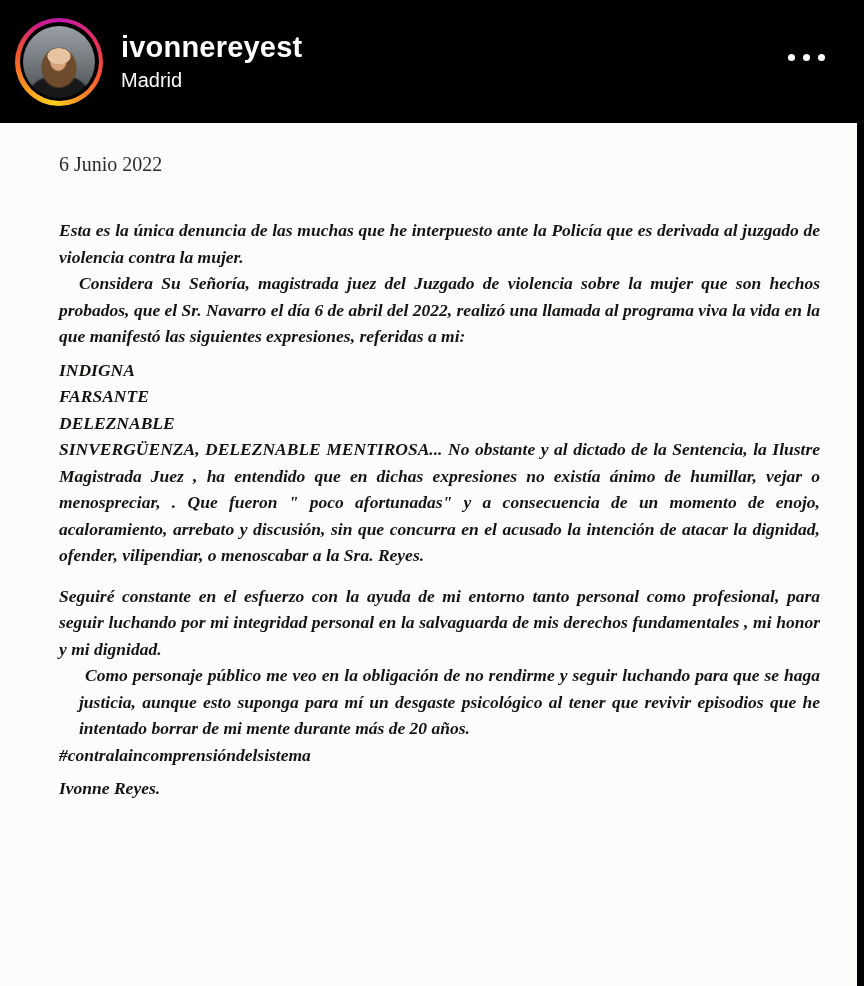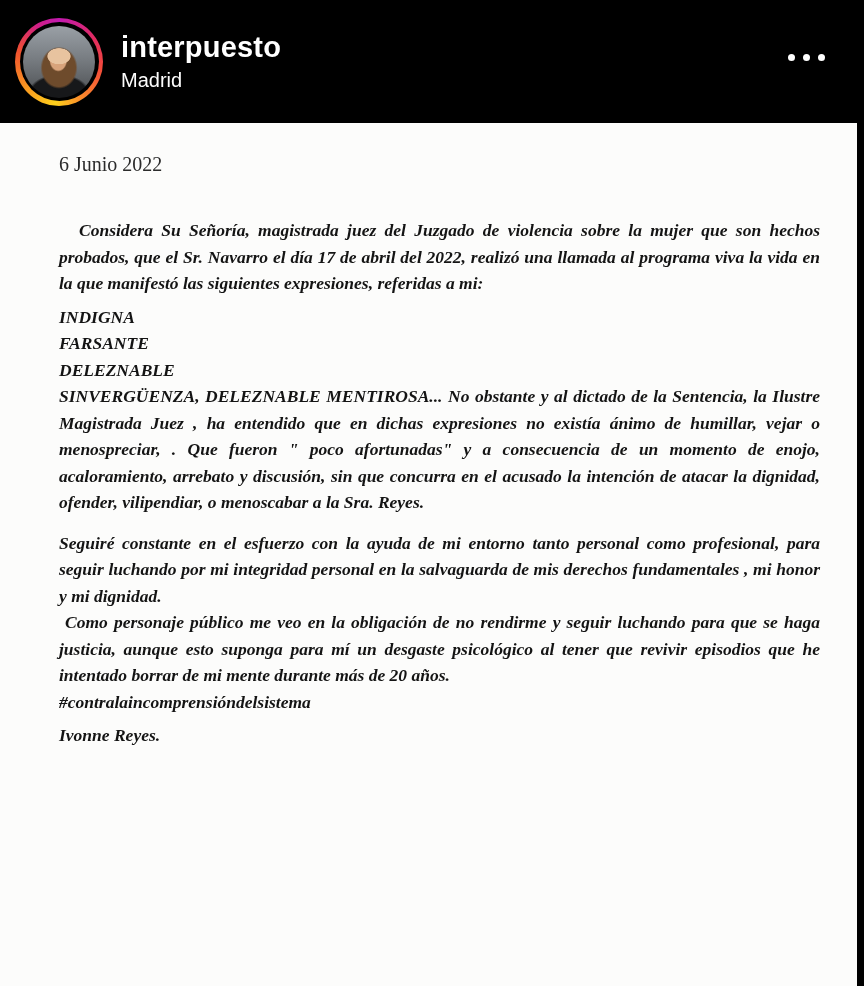--- a/index.html
+++ b/index.html
@@ -101,47 +101,48 @@
   .para {
     font-family: "Liberation Serif", serif;
     font-size: 17.5px;
     line-height: 26.5px;
     font-weight: 700;
     font-style: italic;
     text-align: justify;
     color: #141414;
   }
   .indent-lg { text-indent: 20px; }
-  .indent-sm { text-indent: 6px; }
+  .indent-sm { text-indent: 6px; margin-left: 20px; }
   .gap-before { margin-top: 7px; }
   .gap-before-lg { margin-top: 14px; }
 </style>
 </head>
 <body>
 
 <header class="post-header">
   <div class="avatar-wrap">
     <div class="avatar-inner">
       <div class="avatar-photo"></div>
     </div>
   </div>
   <div class="header-text">
-    <div class="username">interpuesto</div>
+    <div class="username">ivonnereyest</div>
     <div class="location">Madrid</div>
   </div>
   <button class="more-button">
     <span class="dot"></span>
     <span class="dot"></span>
     <span class="dot"></span>
   </button>
 </header>
 
 <div class="post-media">
   <p class="doc-date">6 Junio 2022</p>
-  <p class="para indent-lg">Considera Su Señoría, magistrada juez del Juzgado de violencia sobre la mujer que son hechos probados, que el Sr. Navarro el día 17 de abril del 2022,  realizó una llamada al programa viva la vida en la que manifestó  las siguientes expresiones, referidas a mi:</p>
+  <p class="para">Esta es la única denuncia de las muchas que he interpuesto ante la Policía  que es derivada al juzgado de violencia contra la mujer.</p>
+  <p class="para indent-lg">Considera Su Señoría, magistrada juez del Juzgado de violencia sobre la mujer que son hechos probados, que el Sr. Navarro el día 6 de abril del 2022,  realizó una llamada al programa viva la vida en la que manifestó  las siguientes expresiones, referidas a mi:</p>
   <p class="para gap-before">INDIGNA</p>
   <p class="para">FARSANTE</p>
   <p class="para">DELEZNABLE</p>
   <p class="para">SINVERGÜENZA, DELEZNABLE MENTIROSA... No obstante y al dictado de la Sentencia, la Ilustre Magistrada Juez ,  ha entendido que en dichas expresiones no existía ánimo de humillar, vejar o menospreciar, . Que fueron " poco afortunadas"  y a consecuencia de un momento de enojo, acaloramiento, arrebato y discusión, sin que concurra en el acusado la intención de atacar la dignidad, ofender, vilipendiar, o menoscabar a la Sra. Reyes.</p>
   <p class="para gap-before-lg">Seguiré constante en el esfuerzo   con la ayuda de mi entorno tanto personal como profesional,  para seguir luchando por mi integridad personal en la salvaguarda de mis derechos fundamentales , mi honor y mi dignidad.</p>
   <p class="para indent-sm">Como personaje público me veo en la obligación de no rendirme y seguir luchando para que se haga justicia, aunque esto suponga para mí un desgaste psicológico al tener que revivir episodios que he intentado borrar de mi mente durante más de 20 años.</p>
   <p class="para">#contralaincomprensióndelsistema</p>
   <p class="para gap-before">Ivonne Reyes.</p>
 </div>
 

